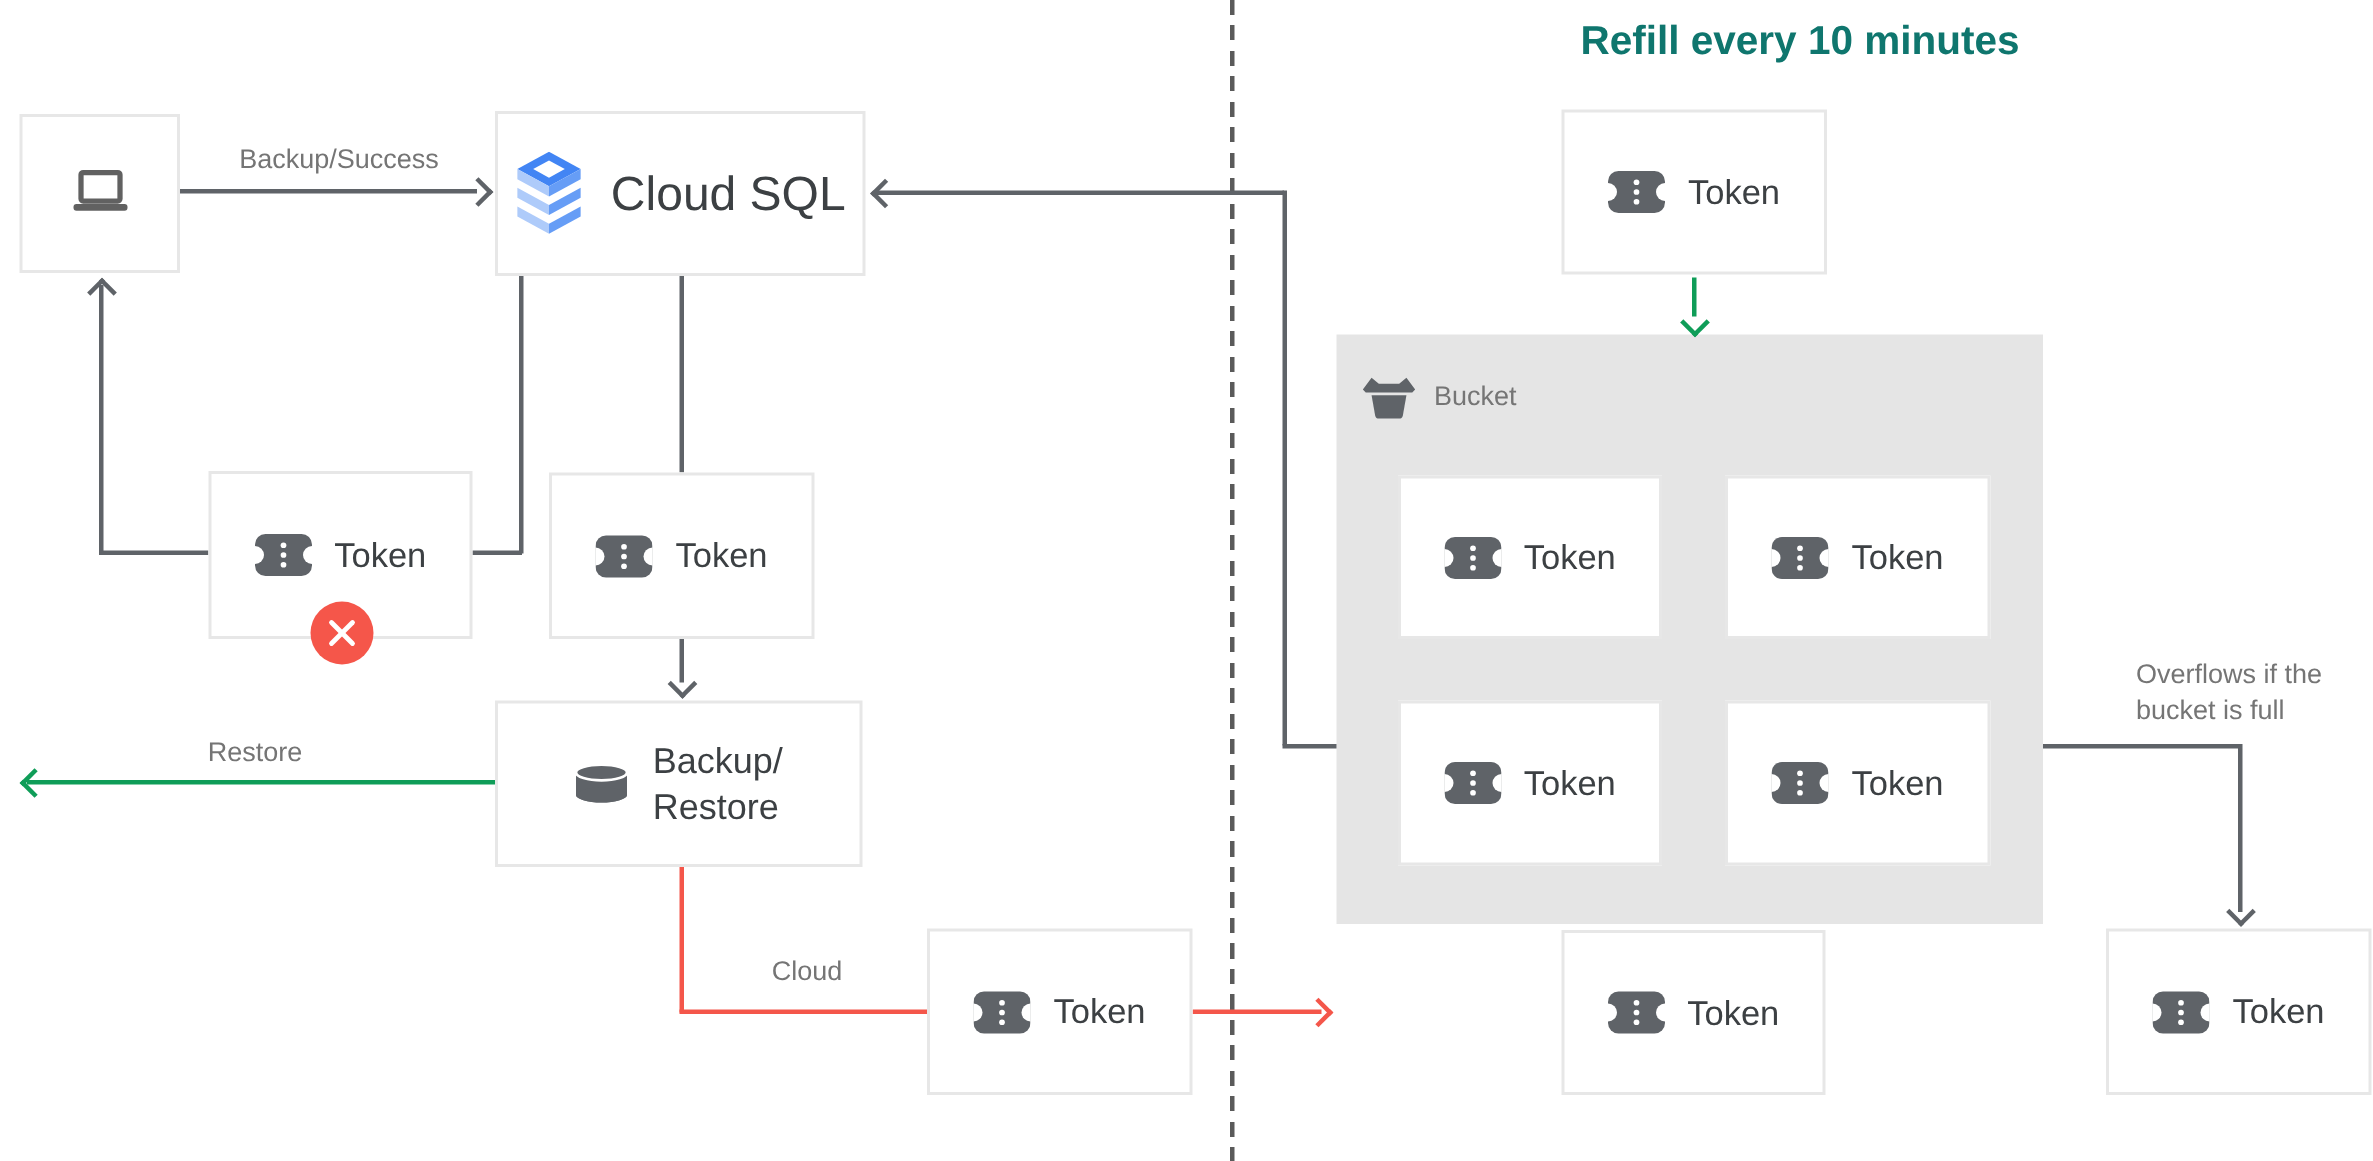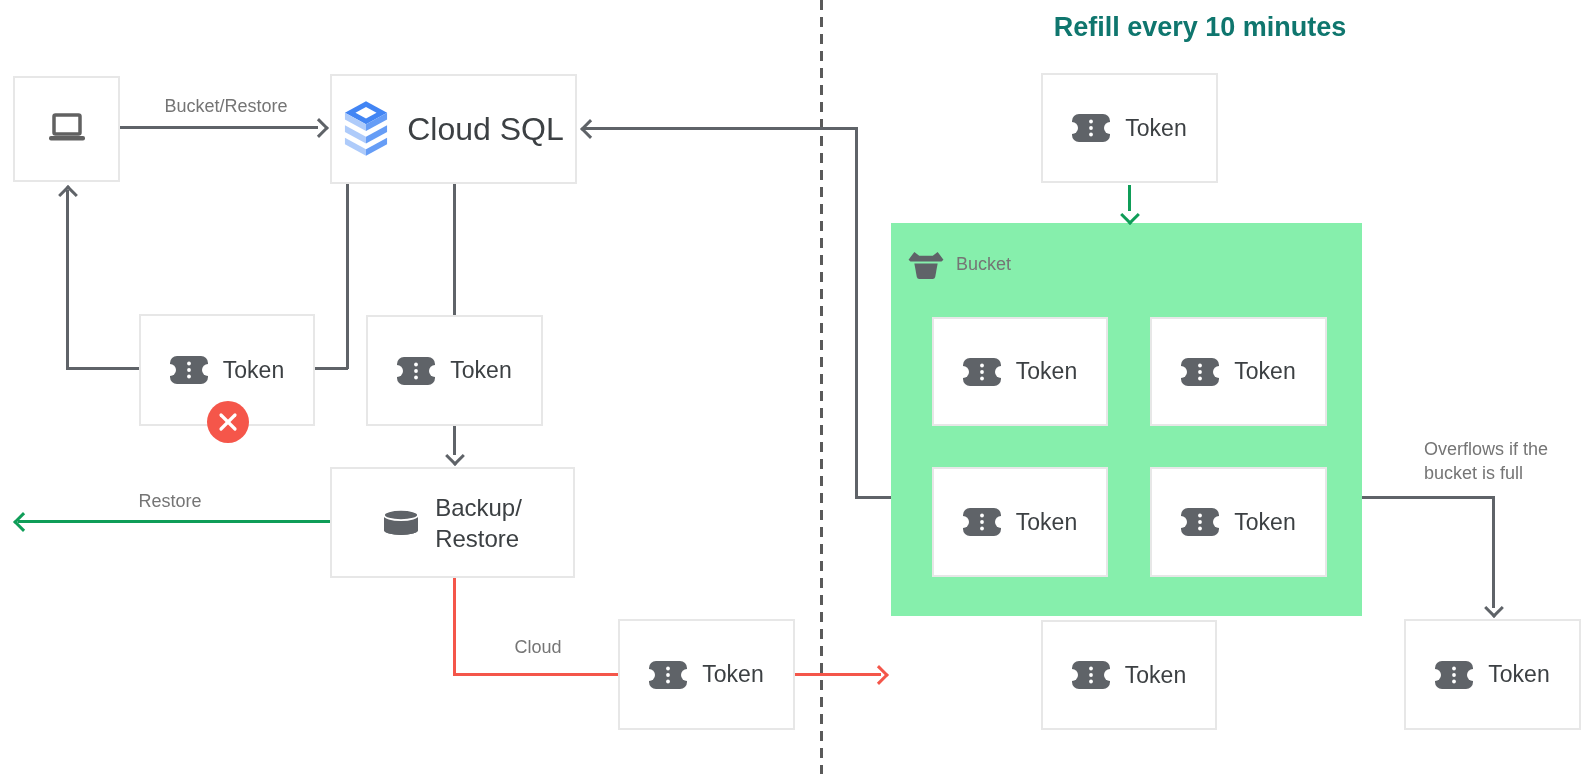--- a/index.html
+++ b/index.html
@@ -9,21 +9,21 @@
   }
   
   .box{
     position:absolute;box-sizing:border-box;background:#fff;
     border:2px solid #E7E7E7;display:flex;align-items:center;justify-content:center;
   }
   .node-label{font-size:23px;color:#3C4043;white-space:pre-line;}
   .big-label{font-size:24px;color:#3C4043;line-height:31px;white-space:pre-line;}
   .token-box .node-label{margin-left:15px;}
   
-  .bucket{position:absolute;left:891px;top:223px;width:471px;height:393px;background:#86efac;}
+  .bucket{position:absolute;left:891px;top:223px;width:471px;height:393px;background:#e5e5e5;}
   .bucket-label{position:absolute;left:17px;top:26px;display:flex;align-items:center;}
   .bucket-label span{font-size:18px;color:#757575;margin-left:12px;}
   
   .hl,.vl{position:absolute;background:#5F6368;}
   .hl{height:2.5px;}
   .vl{width:2.5px;}
   .green-l{background:#0F9D58;}
   .red-l{background:#F4564A;}
   .chev{position:absolute;width:11px;height:11px;border-top:3px solid #5F6368;border-right:3px solid #5F6368;}
   .chev.right{transform:rotate(45deg);}
@@ -150,21 +150,21 @@
 
   <div class="hl" style="left:584px;top:127px;width:272px;"></div>
   <div class="chev left" style="left:583px;top:122px;"></div>
   <div class="vl" style="left:855px;top:127px;height:370px;"></div>
   <div class="hl" style="left:855px;top:496px;width:36px;"></div>
 
   <div class="hl" style="left:1362px;top:496px;width:131px;"></div>
   <div class="vl" style="left:1492px;top:496px;height:112px;"></div>
   <div class="chev down" style="left:1487px;top:601px;"></div>
 
-  <div class="edge-label center" style="left:136px;top:94px;width:180px;">Bucket/Restore</div>
+  <div class="edge-label center" style="left:136px;top:94px;width:180px;">Backup/Success</div>
   <div class="edge-label center" style="left:95px;top:489px;width:150px;">Restore</div>
   <div class="edge-label center" style="left:488px;top:635px;width:100px;">Cloud</div>
   <div class="edge-label" style="left:1424px;top:437px;width:160px;">Overflows if the
 bucket is full</div>
 
   <div class="box" style="left:13px;top:76px;width:107px;height:106px;">
     <svg width="44" height="32" viewBox="0 0 44 32">
       <rect x="9" y="2" width="26" height="19" rx="1.5" fill="none" stroke="#616161" stroke-width="3.5"></rect>
       <rect x="4" y="23" width="36" height="4.5" rx="2" fill="#616161"></rect>
     </svg>

